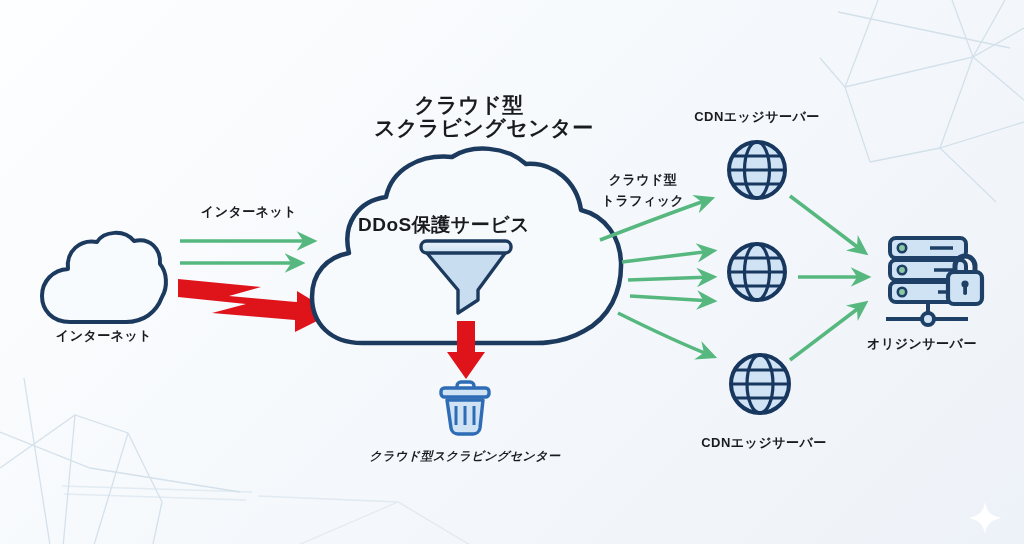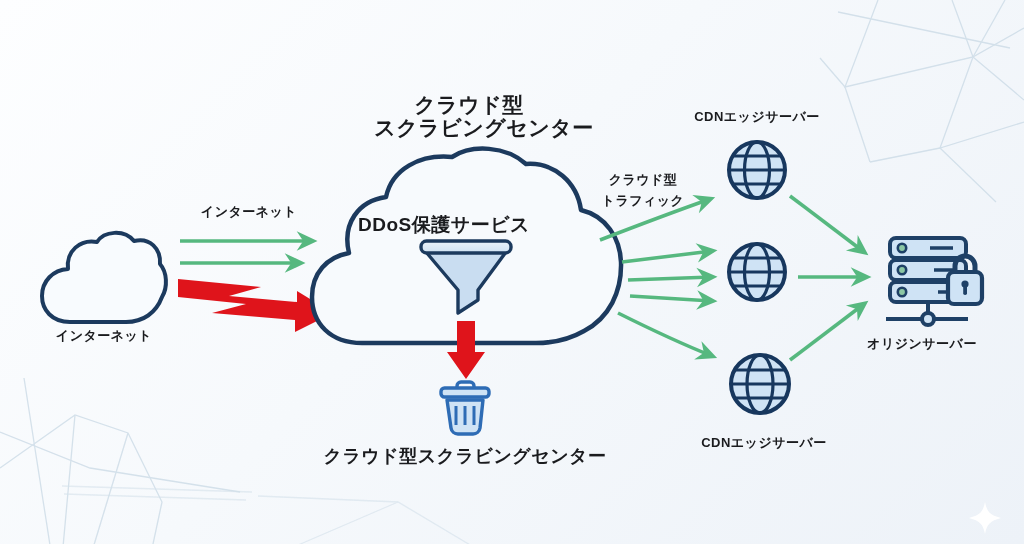--- a/index.html
+++ b/index.html
@@ -15,21 +15,21 @@
   .lbl {
     position: absolute;
     transform: translate(-50%, -50%);
     white-space: nowrap;
     font-weight: 800;
     color: #1a1b1e;
     letter-spacing: 0.5px;
     text-align: center;
   }
   .lbl-17 { font-size: 13px; }
-  .lbl-18 { font-size: 18px; }
+  .lbl-18 { font-size: 12px; font-style: italic; }
   .lbl-19 { font-size: 19px; }
   .lbl-21 { font-size: 21px; }
 </style>
 </head>
 <body>
 
 <div class="stage">
 
   <svg class="diagram" width="1024" height="558" viewBox="0 0 1024 558">
     <defs>

